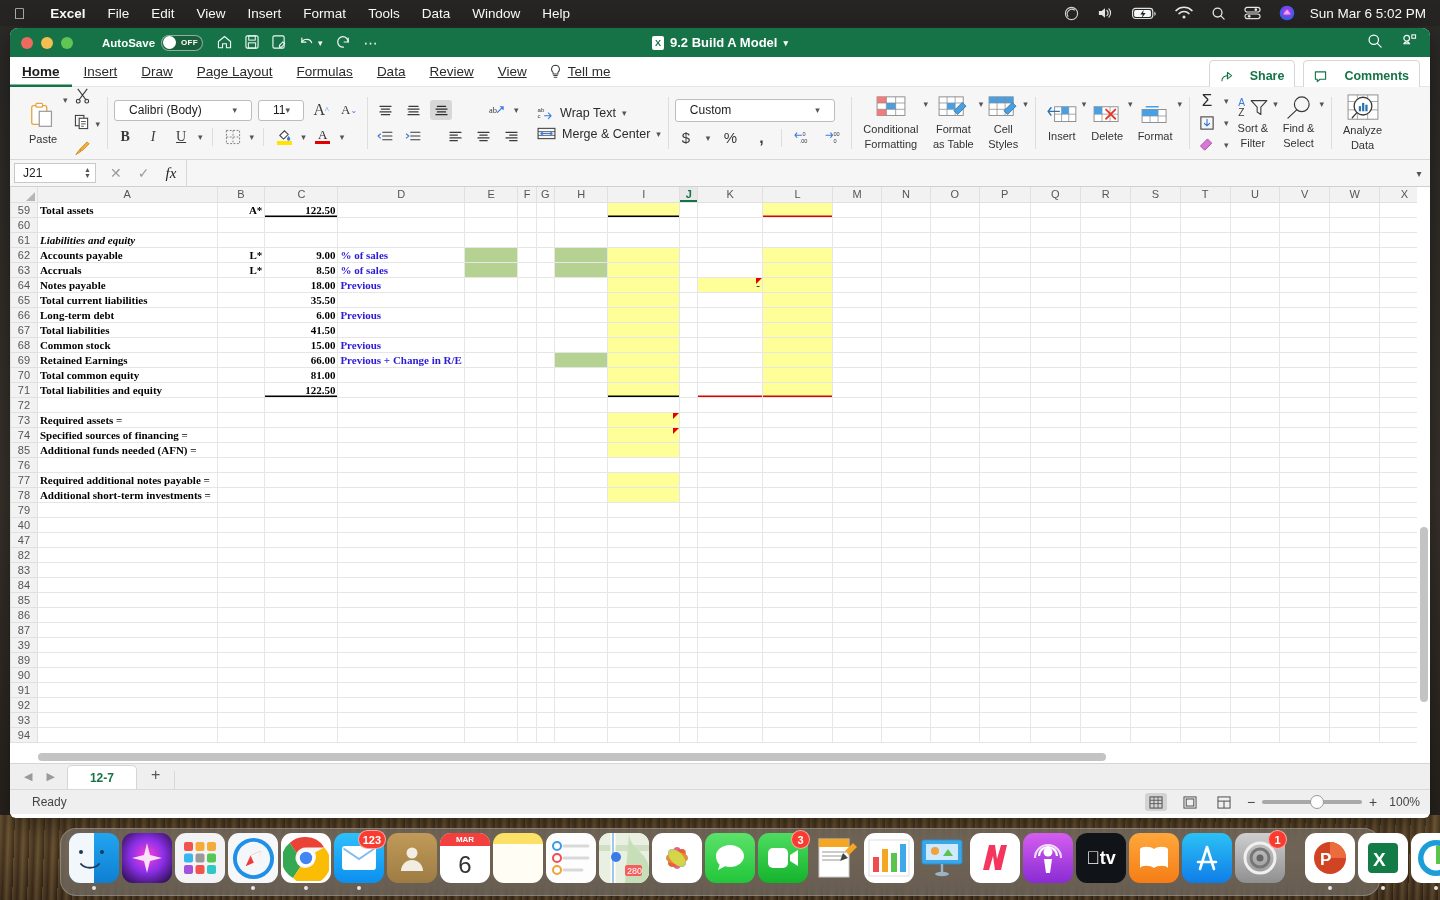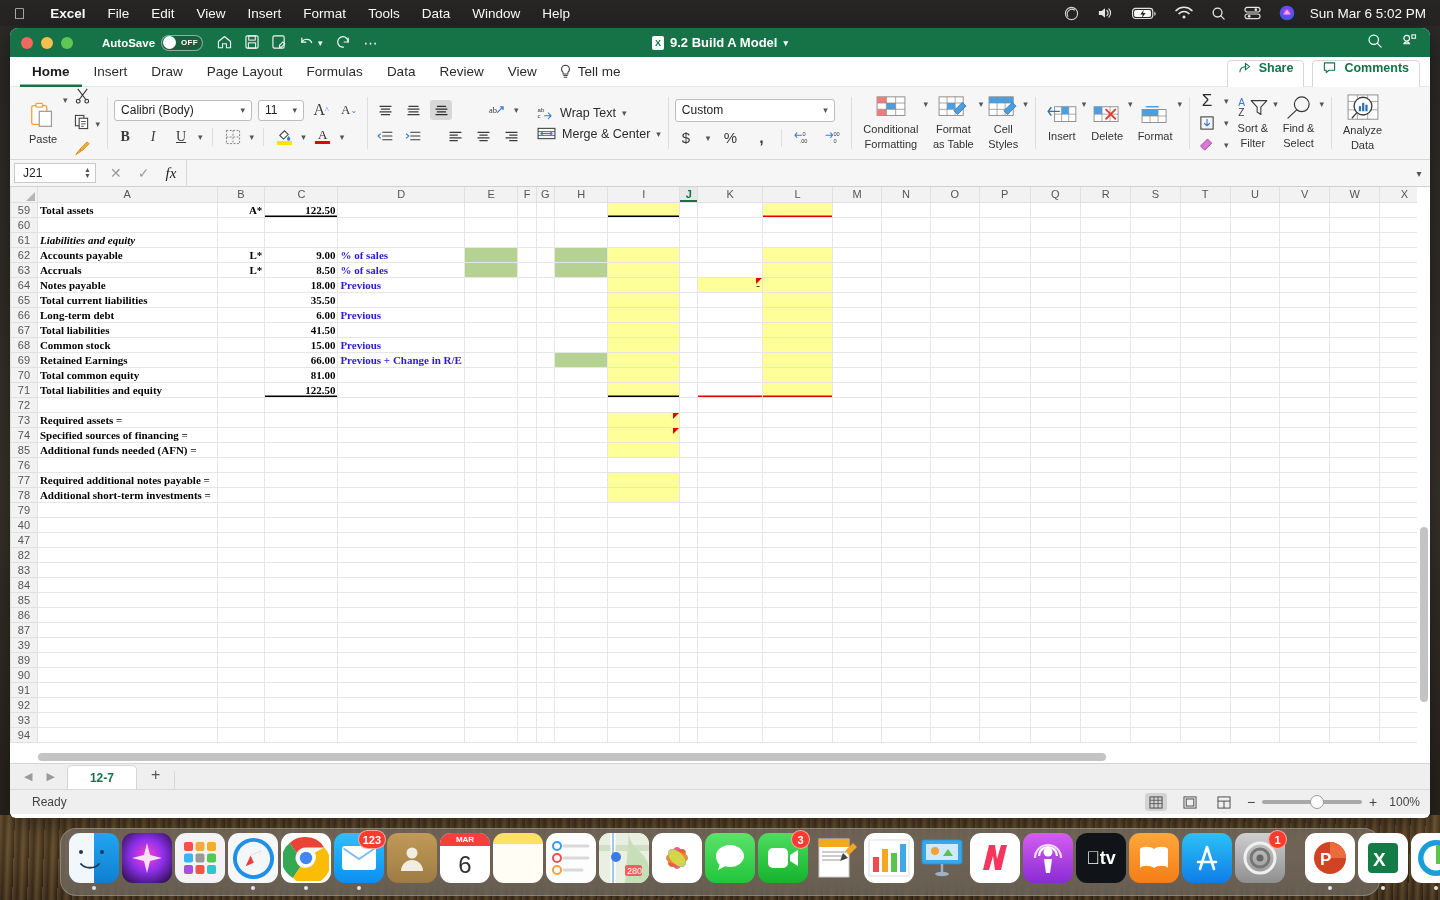--- a/index.html
+++ b/index.html
@@ -84,50 +84,51 @@
     width:12px; height:14px; background:#fff; border-radius:2px; position:relative;
     display:inline-block;
   }
   .xlsx-badge::after{ content:"X"; position:absolute; left:0; right:0; top:0;
     font-size:9px; color:#157347; text-align:center; line-height:14px; font-weight:bold;}
   .title-right { position:absolute; right:12px; top:0; height:29px; display:flex; align-items:center; gap:18px; color:#fff;}
 
   
   .ribbon-tabs {
     height:30px; background:#fff; display:flex; align-items:center;
-    padding-left:10px; font-size:13.5px; color:#2b2b2b; border-bottom:1px solid #e6e6e6;
+    font-size:13.5px; color:#2b2b2b; border-bottom:1px solid #e6e6e6;
     position:relative;
+    text-decoration:underline;
   }
   .rtab { padding:0 12px; height:30px; line-height:30px; white-space:nowrap; }
   .rtab.active { font-weight:bold; color:#1b1b1b; box-shadow: inset 0 -2.5px 0 #157347; }
   .tellme { display:flex; align-items:center; gap:6px; padding:0 10px;}
   .tabs-right { position:absolute; right:10px; top:3px; display:flex; gap:8px; }
   .pill {
-    display:flex; align-items:flex-start; gap:8px; height:32px; padding:0 10px;
+    display:flex; align-items:center; gap:17px; height:32px; padding:0 10px;
     border:1px solid #d6d6d6; border-radius:4px; background:#fff;
     font-size:12.5px; color:#157347; font-weight:600;
   }
 
   
   .ribbon {
     height:73px; background:#f6f6f6; border-bottom:1px solid #d8d8d8;
     display:flex; align-items:stretch; position:relative; padding-left:6px;
   }
   .grp { display:flex; align-items:center; padding:0 7px; position:relative; }
   .grp + .grp::before {
     content:""; position:absolute; left:0; top:10px; bottom:10px; width:1px; background:#dedede;
   }
   .vsep { width:1px; background:#dedede; margin:10px 7px; }
   .btn-col { display:flex; flex-direction:column; align-items:center; justify-content:center; gap:2px;
              font-size:11px; color:#333; padding:0 5px; text-align:center; line-height:1.15; }
   .rows2 { display:flex; flex-direction:column; justify-content:center; gap:6px; }
   .rowline { display:flex; align-items:center; gap:6px; }
   .sel {
     height:21px; border:1px solid #bdbdbd; border-radius:3px; background:#fff;
-    display:flex; align-items:center; padding:0 6px; font-size:12px; color:#1b1b1b;
+    display:flex; align-items:center; padding:0 14px; font-size:12px; color:#1b1b1b;
     justify-content:space-between;
   }
   .chev { font-size:9px; color:#555; }
   .ibtn { width:22px; height:20px; display:flex; align-items:center; justify-content:center;
           font-size:13px; color:#3a3a3a; border-radius:3px; }
   .ibtn.on { background:#d7d7d7; }
   .lbl { font-size:12.5px; color:#2b2b2b; }
 
   
   .formulabar { height:27px; background:#f6f6f6; display:flex; align-items:center;

